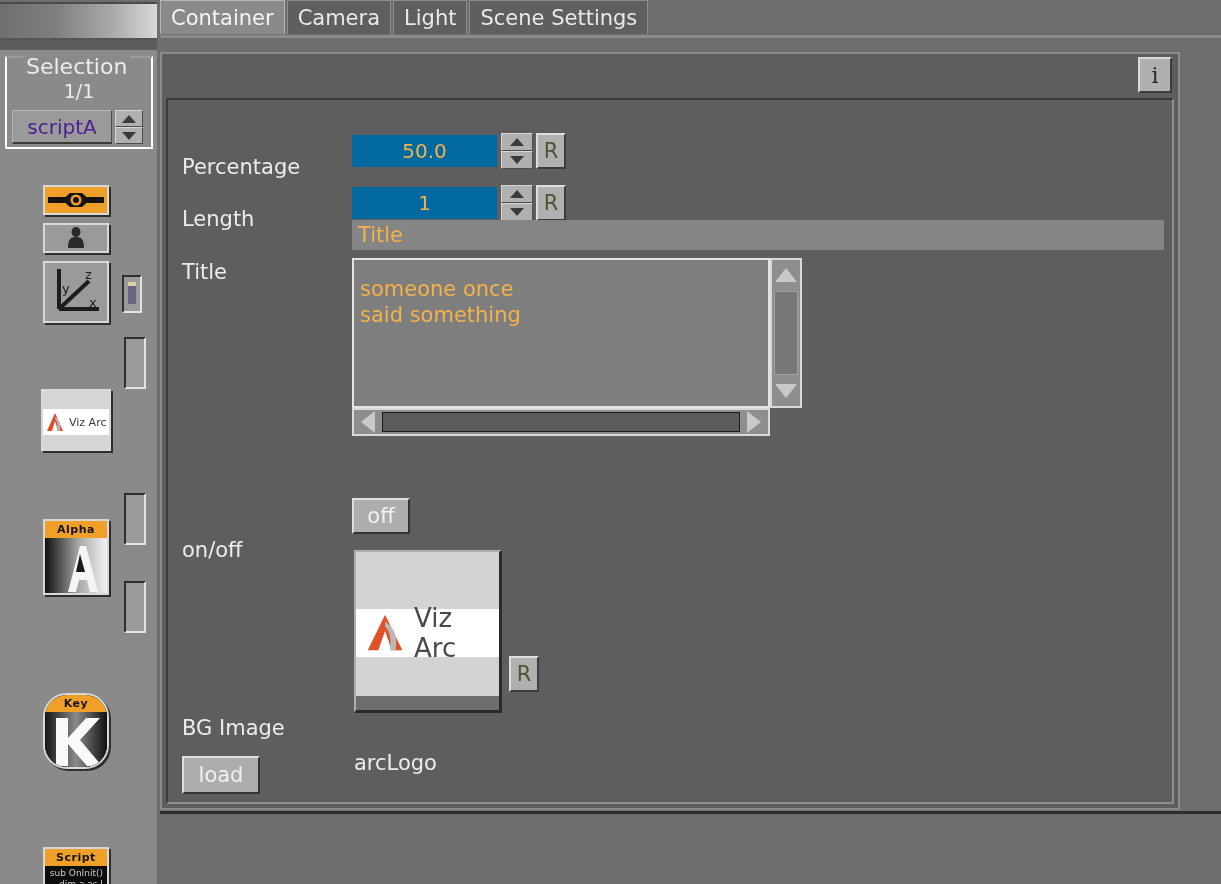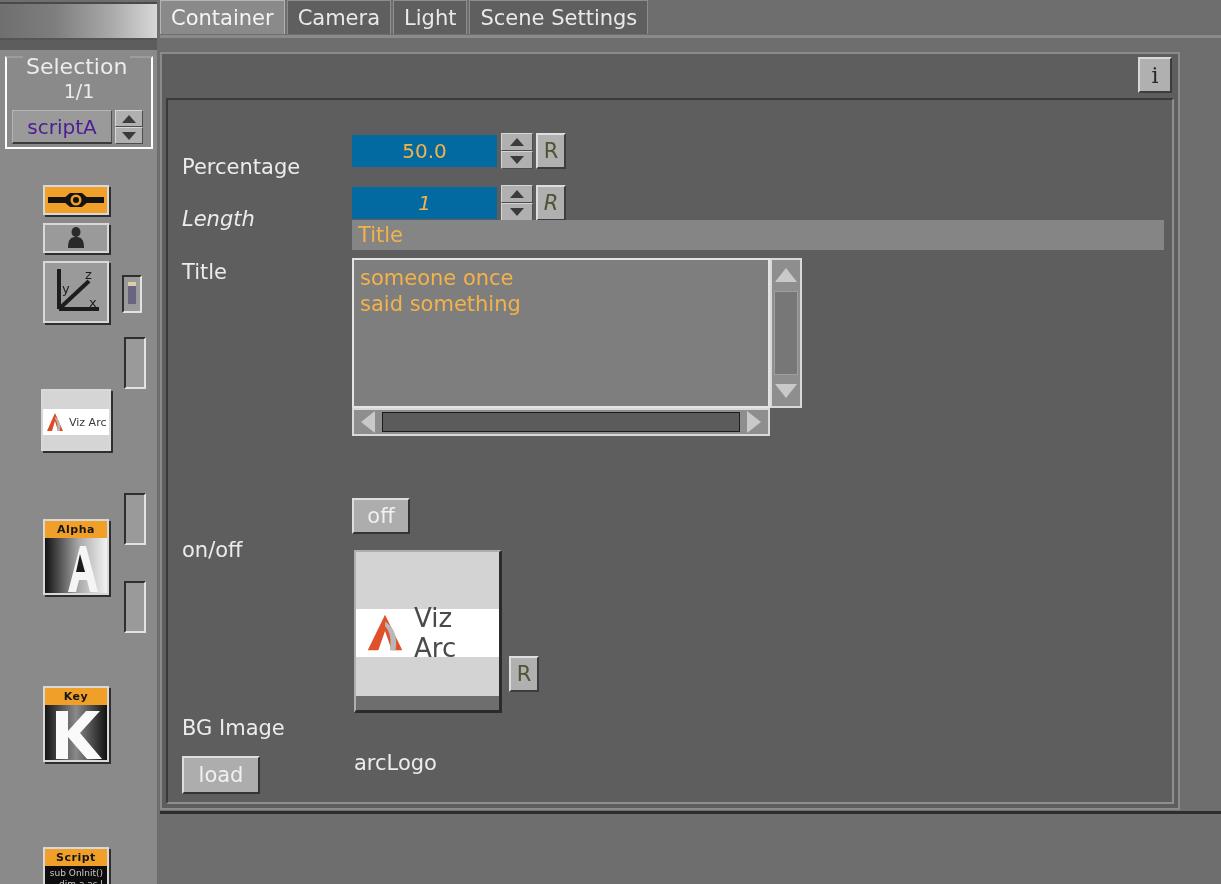--- a/index.html
+++ b/index.html
@@ -194,21 +194,21 @@
     padding-left: 6px;
     font-size: 21px; color: #f3b34a;
   }
 
   
   .ta-outer { position: absolute; }
   .ta-box {
     position: absolute; left: 0; top: 0;
     background: #7e7e7e;
     border: 2px solid #e4e4e4;
-    padding: 5px 6px;
+    padding: 16px 6px;
     font-size: 21px; color: #f3b34a; line-height: 26px;
     white-space: pre;
     overflow: hidden;
   }
   .vscroll {
     position: absolute;
     width: 32px;
     background: #8e8e8e;
     border: 2px solid #d9d9d9;
   }
@@ -361,21 +361,21 @@
 
       <div class="side-icon ico-black" style="top:240px;">
         <div class="ico-hdr">Alpha</div>
         <div style="position:absolute;left:0;right:0;top:17px;bottom:0;background:linear-gradient(to right,#111 0%,#aaa 55%,#f2f2f2 100%);"></div>
         <svg width="64" height="56" viewBox="0 0 64 56" style="position:absolute;left:1px;top:19px;">
           <path d="M22 52 L34 6 L40 6 L52 52 L44 52 L41 40 L33 40 L30 52 Z" fill="#f5f5f5"></path>
           <path d="M34 14 L30 32 L39 32 Z" fill="#1a1a1a"></path>
         </svg>
       </div>
 
-      <div class="side-icon ico-black" style="top:331px;">
+      <div class="side-icon ico-black" style="top:338px;border-radius:24px;">
         <div class="ico-hdr">Key</div>
         <div style="position:absolute;left:0;right:0;top:17px;bottom:0;background:linear-gradient(to right,#151515 0%,#8a8a8a 50%,#101010 100%);"></div>
         <svg width="64" height="56" viewBox="0 0 64 56" style="position:absolute;left:1px;top:19px;">
           <path d="M10 4 L22 4 L22 24 L40 4 L54 4 L34 26 L56 52 L41 52 L22 30 L22 52 L10 52 Z" fill="#fafafa"></path>
         </svg>
       </div>
       <div class="mini-slider" style="left:124px; top:338px;"></div>
 
       <div class="side-icon ico-black" style="top:416px;">
         <div class="ico-hdr">Script</div>
@@ -407,21 +407,21 @@
             </div>
           <div class="spin-btn">
               <div class="tri-dn"></div>
             </div>
         </div>
         <div class="rbtn">
             <span>R</span>
           </div>
       </div>
 
-      <div class="row" style="left:14px; top:74px;font-style:italic;">
+      <div class="row" style="left:14px; top:74px;">
         <div class="lbl" style="width:170px;">Length</div>
         <div class="numfield">1</div>
         <div class="numspin">
           <div class="spin-btn">
               <div class="tri-up"></div>
             </div>
           <div class="spin-btn">
               <div class="tri-dn"></div>
             </div>
         </div>

